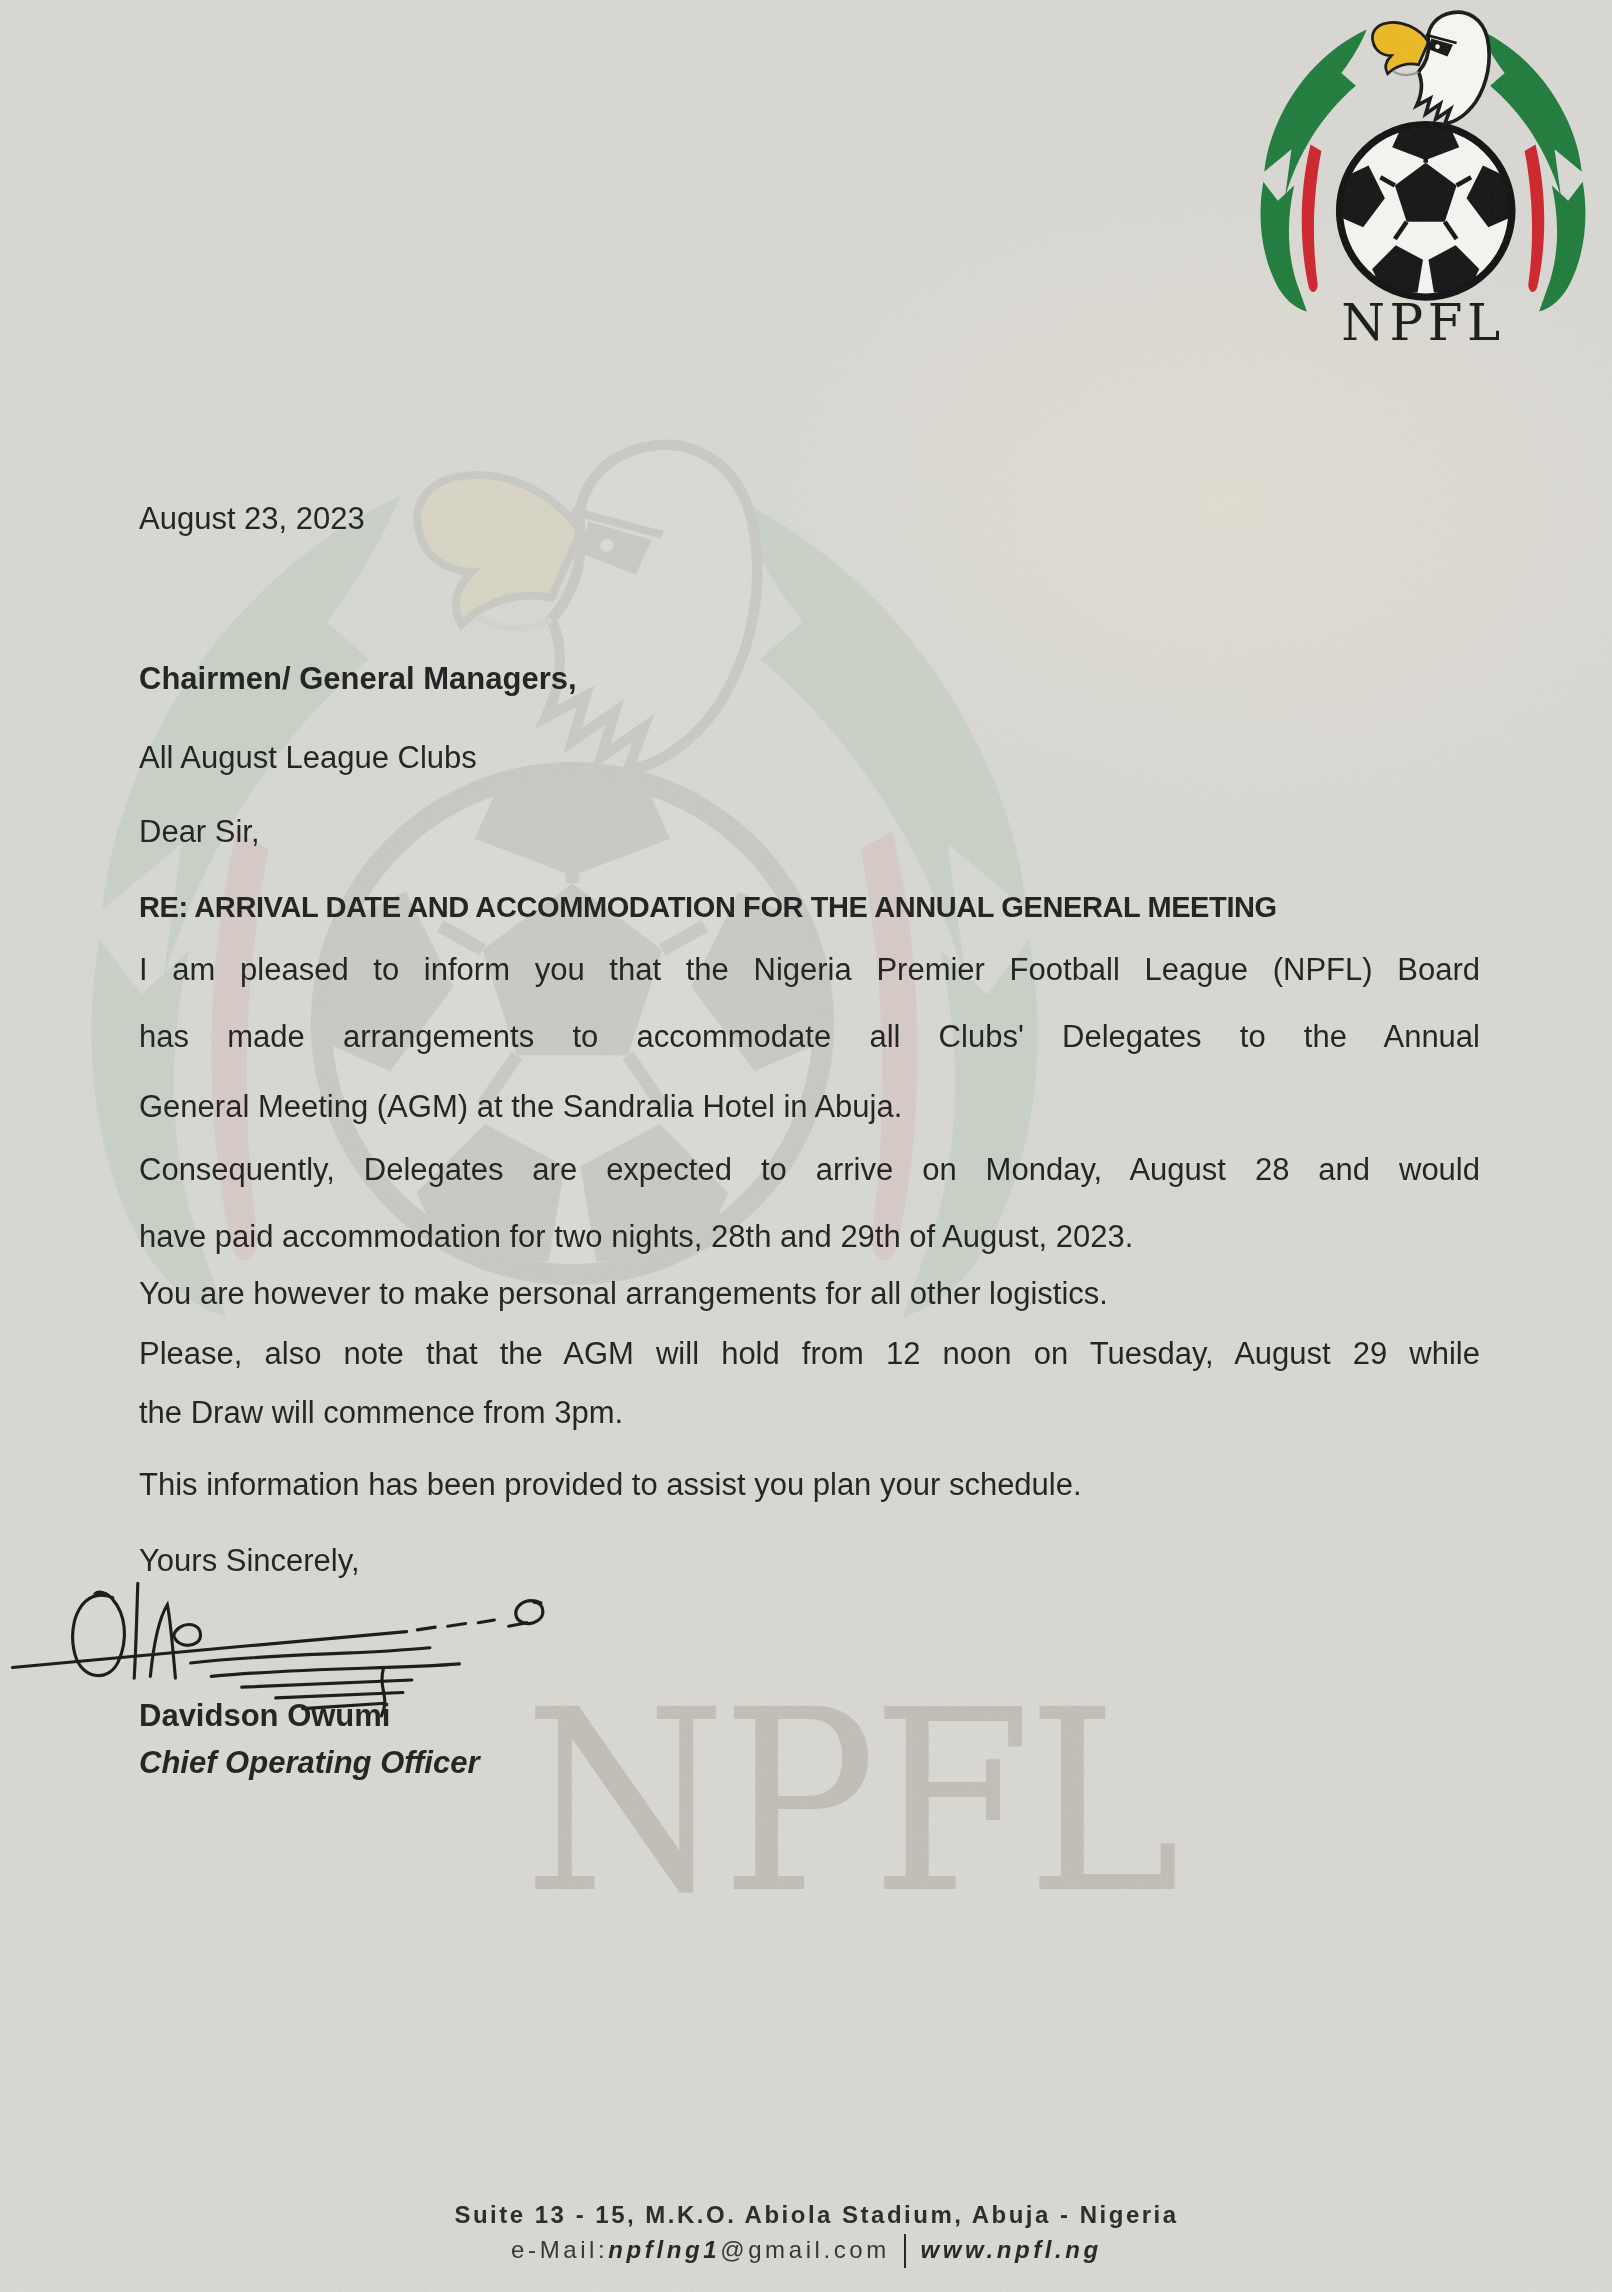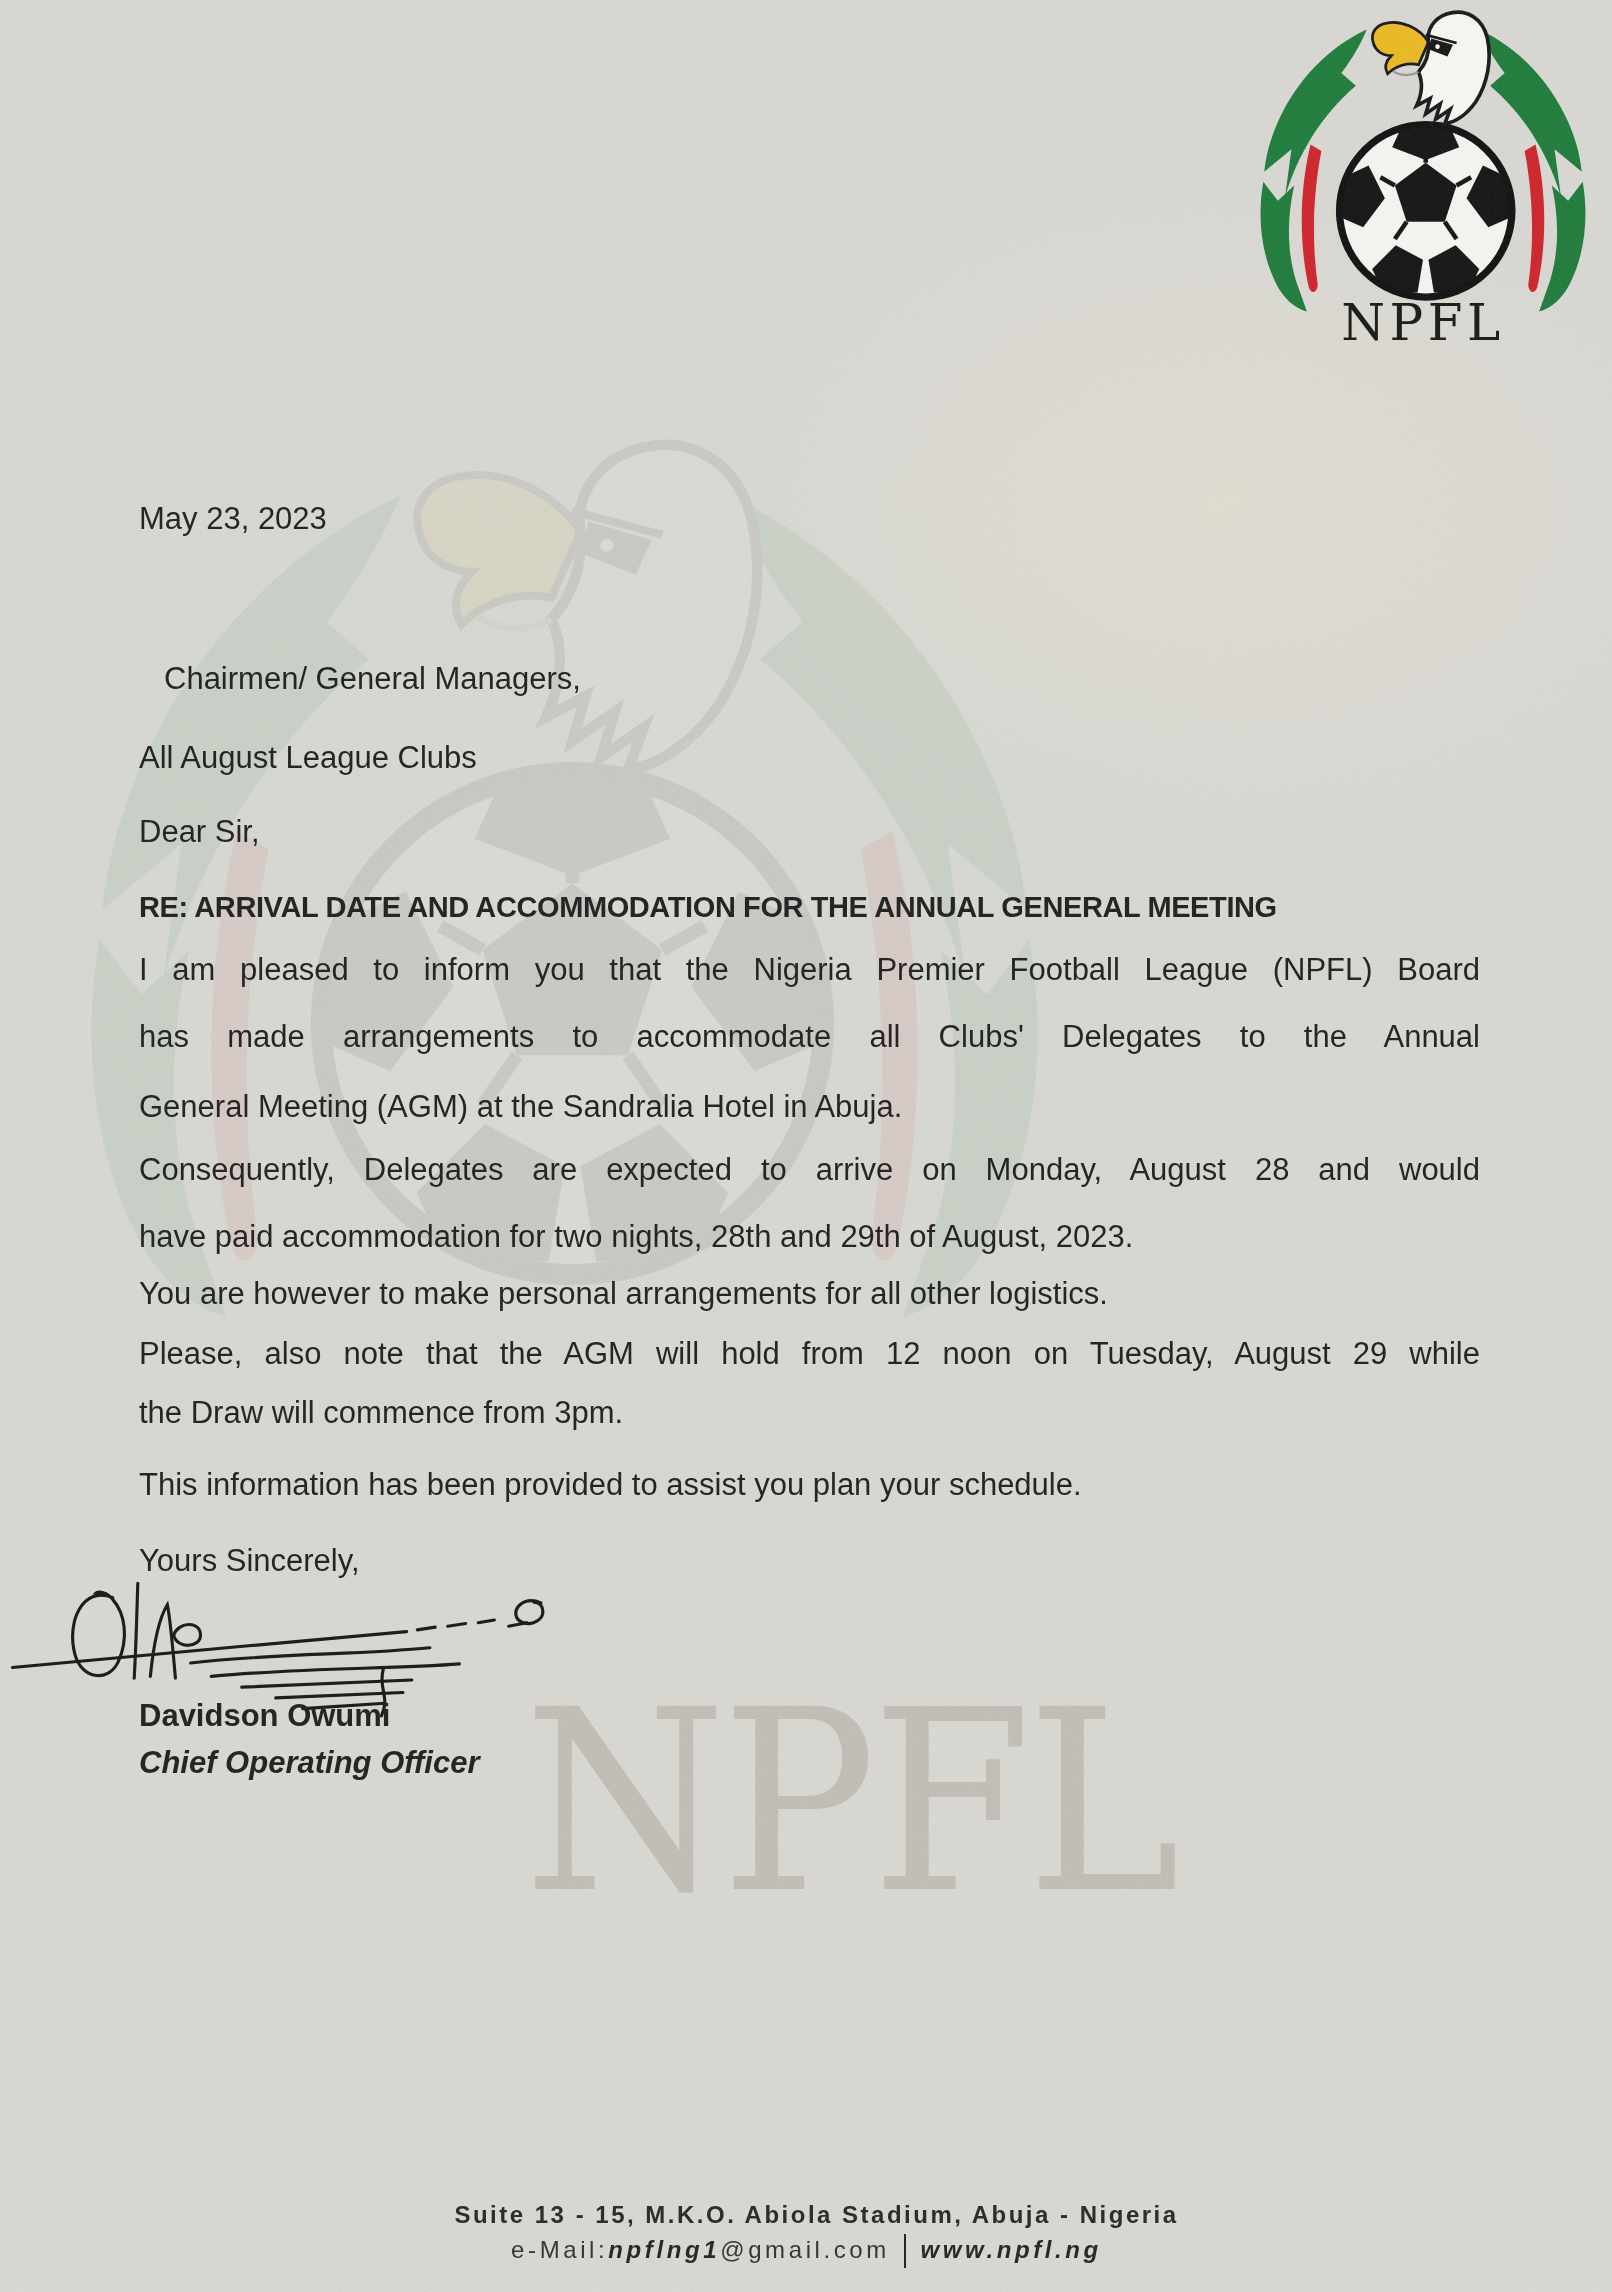--- a/index.html
+++ b/index.html
@@ -14,21 +14,21 @@
       radial-gradient(806px 537px at 76% 22%, rgba(232,226,210,.55) 0%, rgba(232,226,210,0) 60%),
       radial-gradient(1164px 896px at 36% 44%, rgba(213,218,210,.6) 0%, rgba(213,218,210,0) 72%),
       #d9d8d3;
   }
   
   .ln{
     position:absolute;left:139px;width:1341px;
     font-size:31px;line-height:38px;white-space:pre-wrap;
   }
   .jl{text-align:justify;text-align-last:justify;}
-  .b{font-weight:normal;margin-left:25px;}
+  .b{font-weight:bold;}
   .subject{font-weight:bold;font-size:29px;letter-spacing:-0.4px;white-space:nowrap;}
   .sig-name{font-weight:bold;}
   .sig-title{font-weight:bold;font-style:italic;}
   
   .logo{position:absolute;left:1241px;top:3.6px;width:364px;height:351px;text-align:center;}
   .logo svg{display:block;}
   .logo-word{
     margin-top:-23px;
     font-family:"DejaVu Serif","Liberation Serif",serif;
     font-size:50px;letter-spacing:4.5px;color:#15150f;
@@ -112,21 +112,21 @@
 
   <div class="wm-word">NPFL</div>
 
   <div class="logo">
     <svg width="364" height="313" viewBox="0 0 400 345">
         <use href="#crest"></use>
       </svg>
     <div class="logo-word">NPFL</div>
   </div>
 
-  <div class="ln" style="top:500px">May 23, 2023</div>
+  <div class="ln" style="top:500px">August 23, 2023</div>
   <div class="ln b" style="top:660px">Chairmen/ General Managers,</div>
   <div class="ln" style="top:739px">All August League Clubs</div>
   <div class="ln" style="top:813px">Dear Sir,</div>
   <div class="ln jl" style="top:951px">I am pleased to inform you that the Nigeria Premier Football League (NPFL) Board</div>
 
   <div class="ln subject" style="top:888px">RE: ARRIVAL DATE AND ACCOMMODATION FOR THE ANNUAL GENERAL MEETING</div>
   <div class="ln jl" style="top:1018px">has made arrangements to accommodate all Clubs' Delegates to the Annual</div>
   <div class="ln" style="top:1088px">General Meeting (AGM) at the Sandralia Hotel in Abuja.</div>
 
   <div class="ln jl" style="top:1151px">Consequently, Delegates are expected to arrive on Monday, August 28 and would</div>

